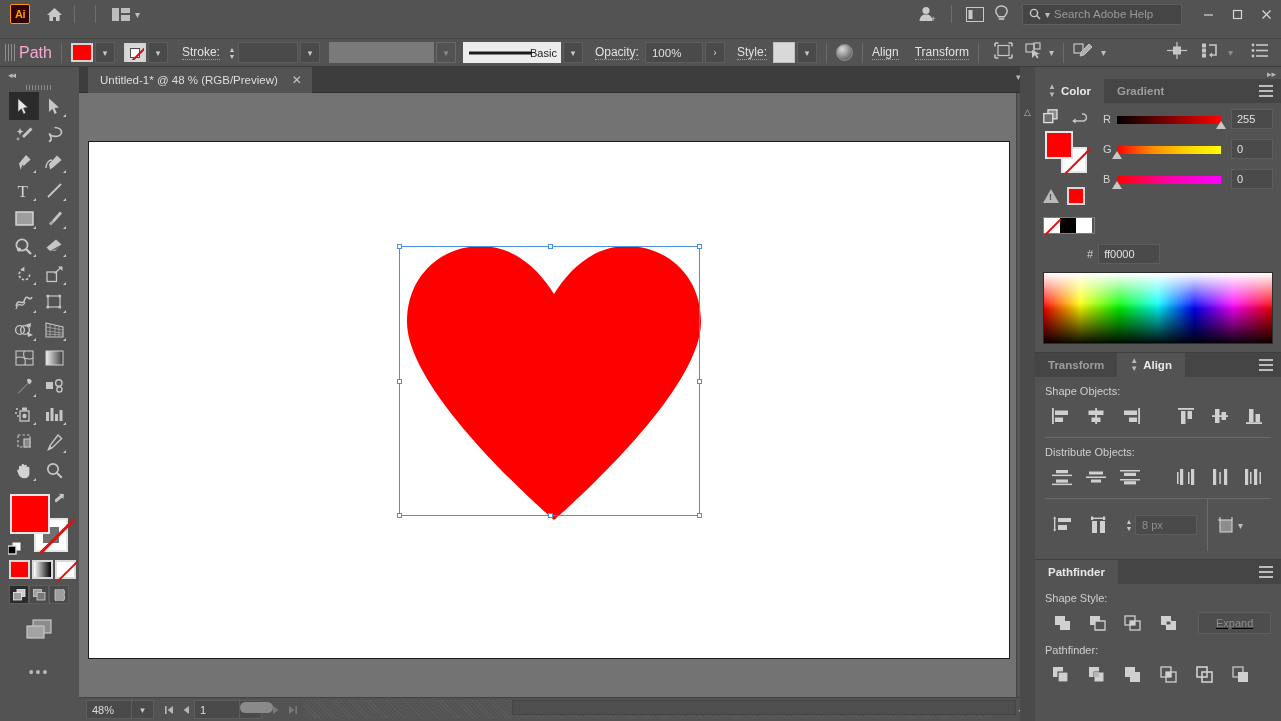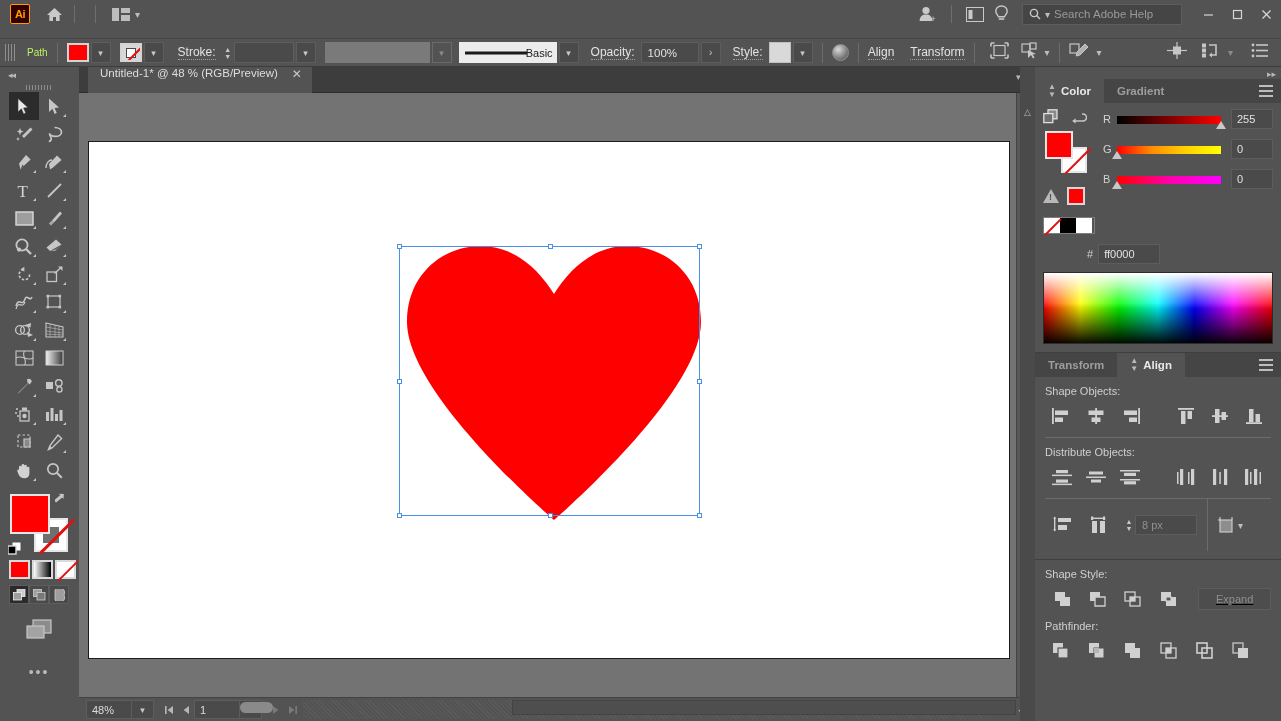--- a/index.html
+++ b/index.html
@@ -57,21 +57,21 @@
 
   
   .controlbar {
     position: absolute; left: 0; top: 38px; width: 1281px; height: 29px;
     background: #535353; display: flex; align-items: center;
     border-top: 1px solid #454545; border-bottom: 1px solid #3c3c3c;
   }
   .grip { width: 10px; height: 17px; margin-left: 5px; opacity: .55;
      background-image: repeating-linear-gradient(to right,#c0c0c0 0 1px,transparent 1px 3px);
      background-size: 100% 100%; }
-  .cb-label { color: #bef264; font-size: 10px; margin-left: 12px; }
+  .cb-label { color: #f9a8d4; font-size: 16px; margin-left: 4px; }
   .cb-sep { width: 1px; height: 20px; background: #6b6b6b; margin: 0 9px; }
   .swatch {
     width: 22px; height: 19px; border: 2px solid #d4d4d4; background: #ff0000;
   }
   .swatch-none {
     width: 22px; height: 19px; border: 2px solid #d4d4d4; background: #d8d8d8;
     position: relative; overflow: hidden;
   }
   .swatch-none::after {
     content:''; position:absolute; left:-4px; top:50%; width: 34px; height: 2px;
@@ -160,21 +160,21 @@
   .screenmode { display:flex; justify-content:center; margin-top:12px; }
   .tp-more { text-align:center; color:#b9b9b9; font-size:14px; margin-top:22px; letter-spacing:2px; }
 
   
   .tabstrip {
     position:absolute; left:79px; top:67px; width:950px; height:26px;
     background:#3d3d3d; border-bottom:1px solid #2e2e2e;
   }
   .doctab {
     position:absolute; left:9px; top:0; height:26px; background:#535353;
-    display:flex; padding:0 10px 0 12px; gap:14px;
+    display:flex; align-items:center; padding:0 10px 0 12px; gap:14px;
   }
   .doctab .tt { color:#ddd; font-size:11.5px; }
   .doctab .tx { color:#c9c9c9; font-size:12px; }
   .tabstrip-chev { position:absolute; right:4px; top:5px; color:#b9b9b9; font-size:9px; }
 
   
   .canvaswrap {
     position:absolute; left:79px; top:93px; width:950px; height:604px;
     background:#737373; overflow:hidden;
   }
@@ -1109,20 +1109,30 @@
             <path d="M16 2 L16 5" stroke="#d0d0d0" stroke-width="1.1"></path>
           </svg>
           <span class="chev">▾</span>
         </div>
       </div>
     </div>
 
     <div class="panel-sep" style="margin-top:8px;"></div>
 
     <div class="panel">
+      <div class="panel-tabs">
+        <div class="ptab active">
+          <span>Pathfinder</span>
+        </div>
+        <div class="pmenu">
+            <i></i>
+            <i></i>
+            <i></i>
+          </div>
+      </div>
 
       <div class="sectlabel">Shape Style:</div>
       <div class="iconrow" style="align-items:center;">
         <div class="abtn">
           <svg width="22" height="20" viewBox="0 0 22 20">
               <path d="M3 3 L13 3 L13 8 L18 8 L18 17 L8 17 L8 12 L3 12 Z" fill="#d0d0d0"></path>
             </svg>
         </div>
         <div class="abtn">
           <svg width="22" height="20" viewBox="0 0 22 20">

